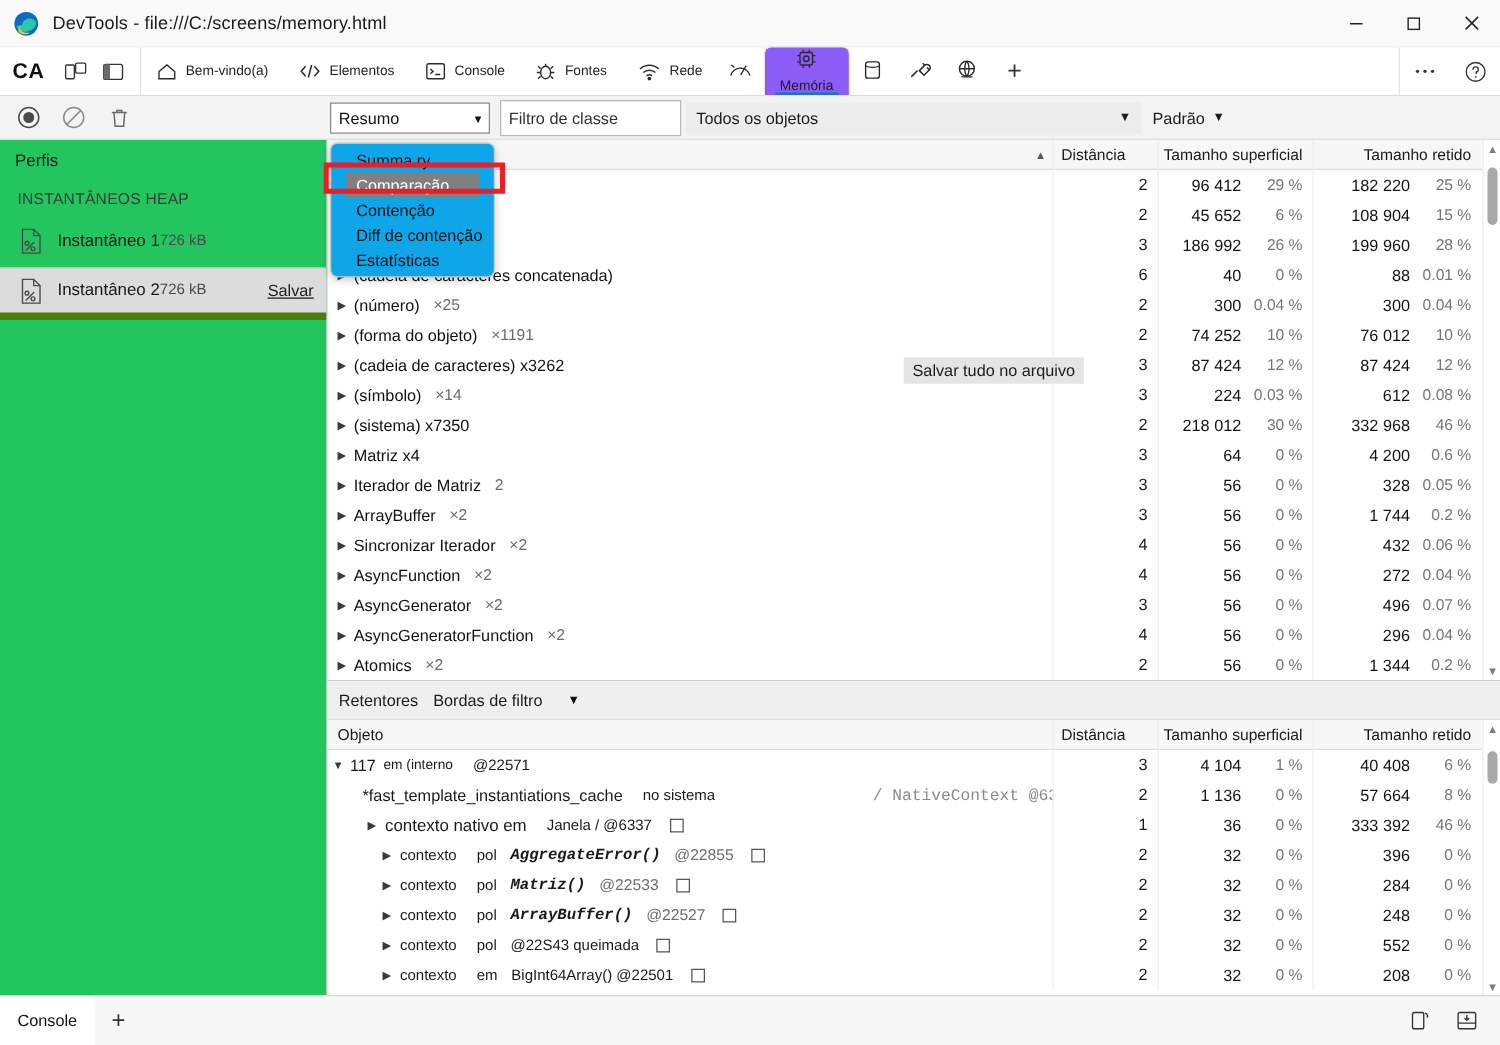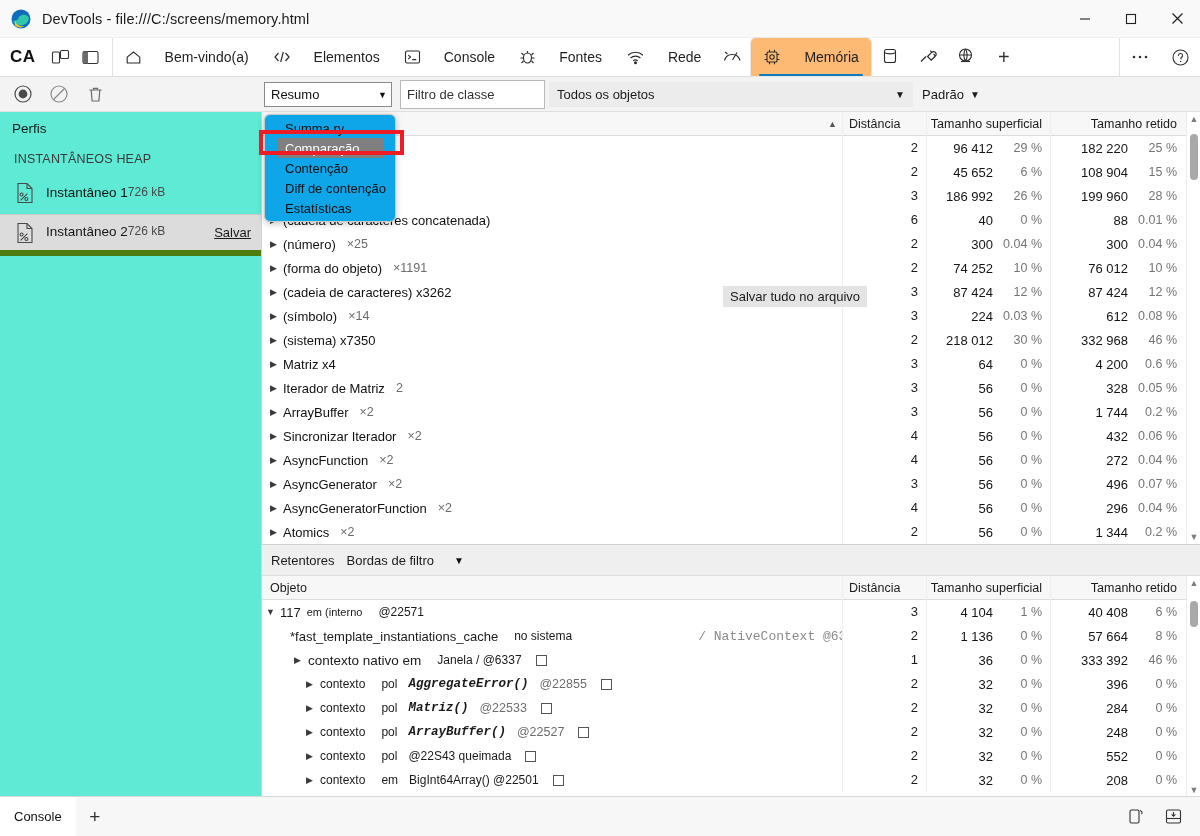--- a/index.html
+++ b/index.html
@@ -35,28 +35,29 @@
     position: absolute; top: 38px; left: 0; width: 1200px; height: 39px;
     background: #ffffff;
     display: flex; align-items: stretch;
     border-bottom: 1px solid #dcdcdc;
   }
   .tool-left { display: flex; align-items: center; padding: 0 6px 0 10px; border-right: 1px solid #e2e2e2; height: 38px; }
   .ca-label { font-size: 17px; font-weight: 700; letter-spacing: 0.5px; color: #111; margin-right: 10px; }
   .icon-btn { width: 30px; height: 30px; display: flex; align-items: center; justify-content: center; color: #333; }
   .tabs { display: flex; align-items: stretch; height: 38px; }
   .tab {
-    display: flex; align-items: center; gap: 23px;
+    display: flex; align-items: center; gap: 7px;
     padding: 0 12px; height: 38px; white-space: nowrap;
-    font-size: 14px; color: #1f1f1f; position: relative;
+    font-size: 11px; color: #1f1f1f; position: relative;
   }
   .tab.selected {
-    background: #fdba74;
+    background: #8b5cf6;
     box-shadow: 0 0 0 1px #e6e6e6;
     border-radius: 5px 5px 0 0;
+    flex-direction: column;
   }
   .tab.selected::after {
     content: ""; position: absolute; left: 8px; right: 8px; bottom: 0; height: 2.5px;
     background: #0c7bc0; border-radius: 2px;
   }
   .tab .tab-ico { display: flex; align-items: center; color: #2b2b2b; }
   .tab-plain { display: flex; align-items: center; justify-content: center; width: 38px; height: 38px; color: #333; }
   .tabstrip-right { margin-left: auto; display: flex; align-items: center; height: 38px; border-left: 1px solid #e2e2e2; }
   .tabstrip-right .icon-btn { width: 40px; height: 38px; }
 
@@ -88,21 +89,21 @@
   .allobjects .caret { margin-left: auto; font-size: 10px; }
   .padrao {
     position: absolute; left: 922px; top: 82px; height: 25px;
     display: flex; align-items: center; gap: 6px; font-size: 13px; color: #1b1b1b;
   }
   .padrao .caret { font-size: 10px; }
 
   
   .sidebar {
     position: absolute; left: 0; top: 112px; width: 262px; height: 684px;
-    background: #5eead4; border-right: 1px solid #d4d4d4;
+    background: #22c55e; border-right: 1px solid #d4d4d4;
   }
   .sb-title { padding: 9px 12px 6px 12px; font-size: 13.5px; color: #1b1b1b; }
   .sb-section { padding: 10px 12px 6px 14px; font-size: 12.5px; color: #3a3a3a; letter-spacing: 0.2px; }
   .snap-row {
     display: flex; align-items: center; gap: 10px;
     padding: 5px 10px 5px 14px; height: 42px; position: relative;
   }
   .snap-row.selected { background: #dcdcdc; border-top: 1px solid #c8c8c8; border-bottom: 6px solid #4d7c0f; }
   .snap-ico { width: 22px; height: 24px; flex: 0 0 auto; color: #4a4a4a; }
   .snap-texts { display: flex; flex-direction: row; line-height: 1.25; }

